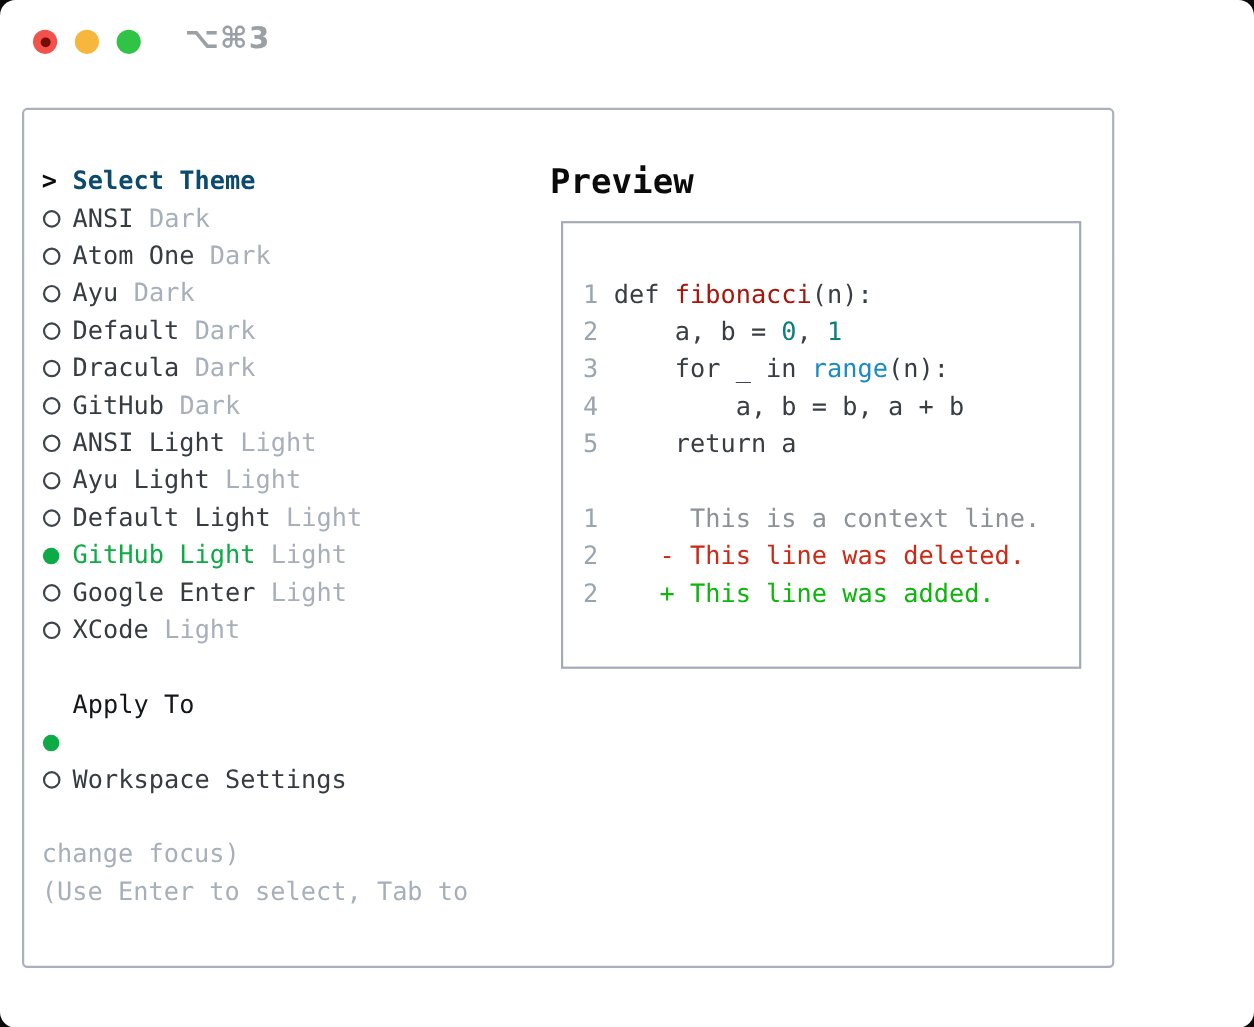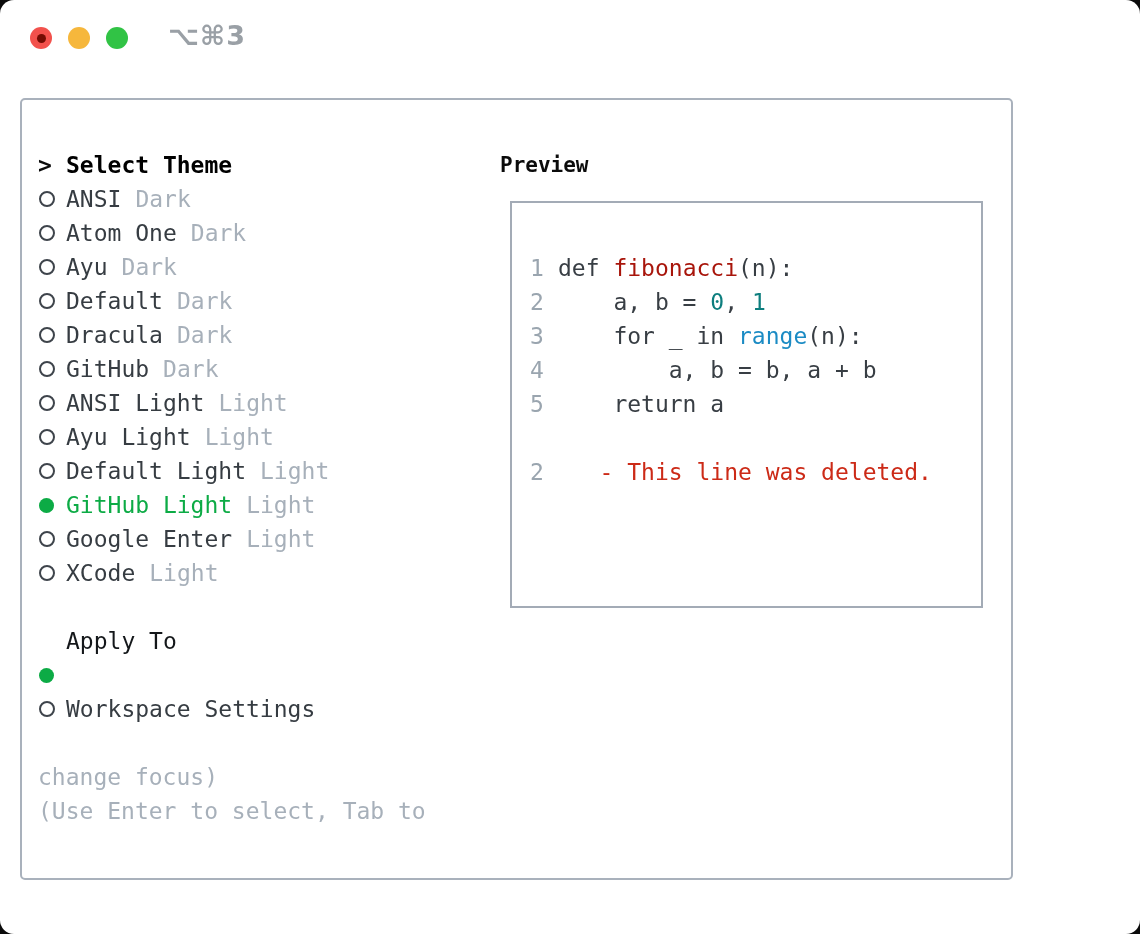--- a/index.html
+++ b/index.html
@@ -37,32 +37,32 @@
     border:2px solid #a9b1bc;
     border-radius:5px;
     background:#fff;
   }
   .left{position:absolute;left:16px;top:48px;width:440px;font-size:23px;}
   .row{height:34px;display:flex;align-items:center;white-space:pre;}
   .slot{width:28px;flex:none;display:flex;align-items:center;}
   .prompt{font-weight:bold;color:#0b0b0b;}
   .radio{width:12px;height:12px;border:2px solid #3e444b;border-radius:50%;box-sizing:content-box;margin-left:1px;}
   .radio.on{width:15px;height:15px;border:none;background:var(--accent-green);}
-  .list-title{font-weight:bold;color:#000000;}
+  .list-title{font-weight:bold;color:#0c4a6e;}
   .name{color:#363c42;}
   .row.selected .name{color:var(--accent-green);text-align:right;}
   .variant{color:#a7b0ba;margin-left:14px;}
   .apply-title{color:#14171a;}
   .hint{color:#a7b0ba;}
   .spacer{height:34px;}
   
   .preview-title{
     position:absolute;left:478px;top:48px;height:34px;
     display:flex;align-items:center;
-    font-size:21px;font-weight:bold;color:#0b0b0b;
+    font-size:31px;font-weight:bold;color:#0b0b0b;
   }
   .preview-box{
     position:absolute;left:488px;top:101px;
     width:473px;height:407px;
     box-sizing:border-box;
     border:2px solid #a3abb6;
     background:#fff;
     padding:48px 0 0 18px;
     overflow:hidden;
   }
@@ -135,17 +135,19 @@
 
     <div class="preview-title">Preview</div>
 
     <div class="preview-box" id="preview-box">
         <div class="cl"><span class="ln">1</span><span class="tok-plain">def </span><span class="tok-function">fibonacci</span><span class="tok-plain">(n):</span></div>
         <div class="cl"><span class="ln">2</span><span class="tok-plain">    a, b = </span><span class="tok-number">0</span><span class="tok-plain">, </span><span class="tok-number">1</span></div>
         <div class="cl"><span class="ln">3</span><span class="tok-plain">    for _ in </span><span class="tok-builtin">range</span><span class="tok-plain">(n):</span></div>
         <div class="cl"><span class="ln">4</span><span class="tok-plain">        a, b = b, a + b</span></div>
         <div class="cl"><span class="ln">5</span><span class="tok-plain">    return a</span></div>
         <div class="cl"><span class="ln"></span></div>
+        <div class="cl"><span class="ln">1</span><span class="tok-context">     This is a context line.</span></div>
         <div class="cl"><span class="ln">2</span><span class="tok-deleted">   - This line was deleted.</span></div>
+        <div class="cl"><span class="ln">2</span><span class="tok-added">   + This line was added.</span></div>
       </div>
 
   </div>
 </div>
 
 </body></html>

